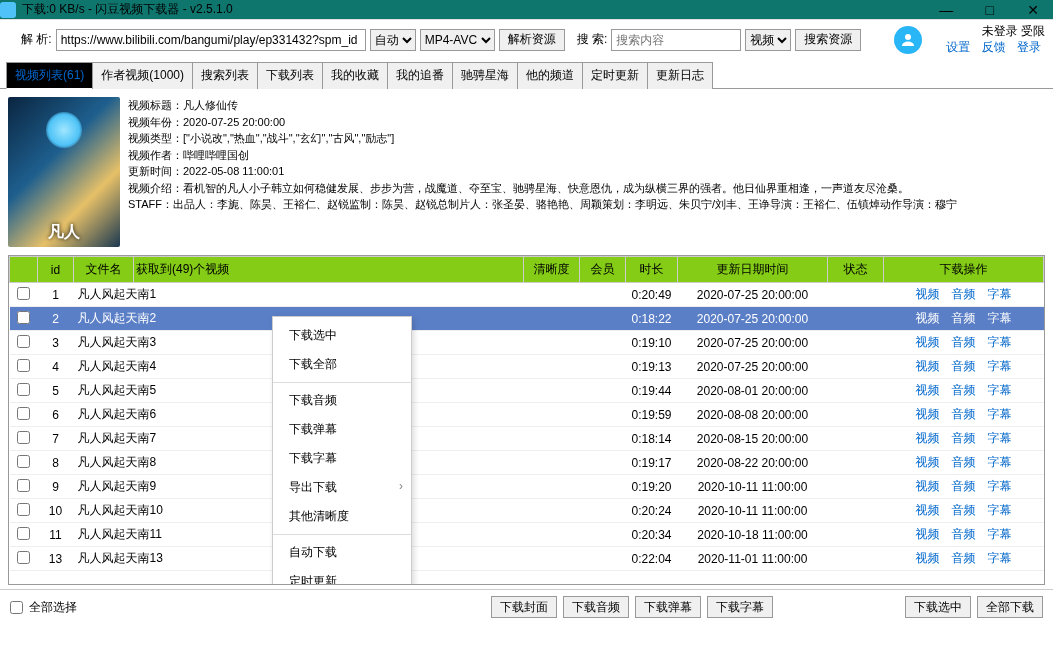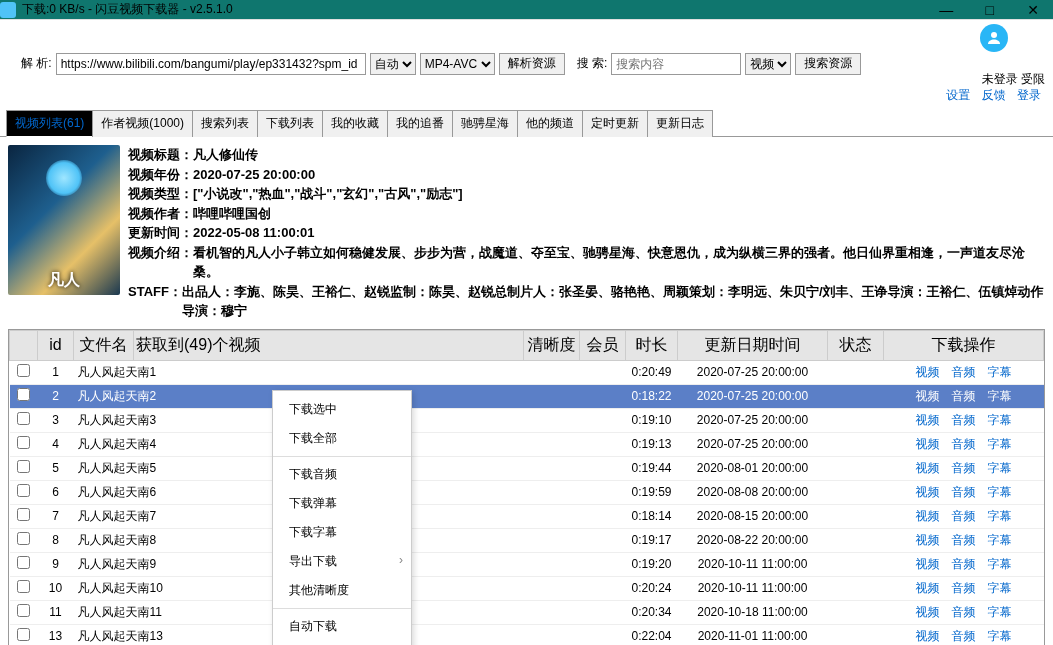--- a/index.html
+++ b/index.html
@@ -5,38 +5,38 @@
 * { box-sizing: border-box; margin: 0; padding: 0; }
 body { font-family: "Microsoft YaHei", sans-serif; font-size: 12px; background: #fff; color: #000; width: 1053px; height: 645px; overflow: hidden; }
 .titlebar { height: 20px; display: flex; align-items: center; padding: 0 0; background: #0f766e; border-bottom: 1px solid #e0e0e0; }
 .titlebar .icon { width: 16px; height: 16px; background: #4fc3f7; border-radius: 3px; margin-right: 6px; }
 .titlebar .title { flex: 1; }
 .titlebar .winbtns span { display: inline-block; width: 40px; text-align: center; font-size: 14px; cursor: pointer; }
 .toolbar { display: flex; align-items: center; padding: 4px 8px; gap: 4px; margin-left: 13px; }
 .toolbar input[type=text] { height: 22px; padding: 0 4px; border: 1px solid #999; font-size: 12px; }
 .toolbar select { height: 22px; border: 1px solid #999; font-size: 12px; background: #f0f0f0; }
 .btn { height: 22px; padding: 0 8px; border: 1px solid #999; background: #f0f0f0; cursor: pointer; font-size: 12px; }
-.toolbar .right { margin-left: auto; display: flex; align-items: center; gap: 20px; flex-direction: column; }
+.toolbar .right { margin-left: auto; display: flex; align-items: center; gap: 20px; }
 .avatar { width: 28px; height: 28px; border-radius: 50%; background: #29b6f6; display: flex; align-items: center; justify-content: center; }
 .status-text { color: #000; }
 .links a { color: #0066cc; text-decoration: none; margin: 0 4px; cursor: pointer; }
 .tabbar { display: flex; border-bottom: 1px solid #999; padding-left: 6px; margin-top: 2px; }
 .tab { padding: 4px 8px; border: 1px solid #999; border-bottom: none; margin-right: -1px; background: #f0f0f0; cursor: pointer; position: relative; top: 1px; }
 .tab.active { background: #000000; color: #0066cc; border-bottom: 1px solid #fff; }
 .info-panel { display: flex; padding: 8px; gap: 8px; background: #fff; }
 .cover { width: 112px; height: 150px; background: linear-gradient(135deg, #0a2540 0%, #1e5f8e 40%, #e6c068 70%, #1a3850 100%); border-radius: 2px; position: relative; overflow: hidden; }
 .cover::before { content: ""; position: absolute; top: 15px; left: 50%; transform: translateX(-50%); width: 36px; height: 36px; border-radius: 50%; background: radial-gradient(circle, #9fe6ff 0%, #4fc3f7 60%, transparent 80%); }
 .cover-title { position: absolute; bottom: 4px; left: 0; right: 0; text-align: center; color: #fff; font-size: 16px; font-weight: bold; text-shadow: 0 0 4px #000; }
-.info-text { flex: 1; line-height: 1.5; font-size: 13px; font-weight: bold; }
+.info-text { flex: 1; line-height: 1.5; font-size: 11px; }
 .info-text .row { display: flex; }
 .info-text .label { white-space: nowrap; }
 .table-wrap { border: 1px solid #999; margin: 0 8px; position: relative; height: 330px; overflow: hidden; }
 .table-scroll { height: 100%; overflow-y: scroll; }
 table { width: 100%; border-collapse: collapse; table-layout: fixed; }
-thead th { background: #e5e5e5; border: 1px solid #ccc; padding: 4px 2px; font-weight: normal; font-size: 16px; position: sticky; top: 0; z-index: 1; }
+thead th { background: #84cc16; border: 1px solid #ccc; padding: 4px 2px; font-weight: normal; font-size: 12px; position: sticky; top: 0; z-index: 1; }
 tbody td { border-bottom: 1px solid #eee; padding: 3px 4px; font-size: 12px; white-space: nowrap; overflow: hidden; text-align: center; }
 tbody td.left { text-align: left; }
 tbody tr.selected td { background: #5b7fc7; color: #fff; }
 tbody tr.selected .dl-link { color: #fff; }
 .dl-link { color: #0066cc; cursor: pointer; margin: 0 6px; }
 .context-menu { position: absolute; background: #fff; border: 1px solid #ccc; box-shadow: 2px 2px 6px rgba(0,0,0,0.15); z-index: 100; width: 140px; padding: 4px 0; }
 .context-menu .item { padding: 6px 16px; cursor: pointer; position: relative; font-size: 12px; }
 .context-menu .item.arrow::after { content: "›"; position: absolute; right: 8px; color: #888; }
 .context-menu hr { border: none; border-top: 1px solid #ddd; margin: 3px 0; }
 .bottombar { display: flex; align-items: center; padding: 6px 10px; gap: 6px; border-top: 1px solid #ccc; margin-top: 4px; }

